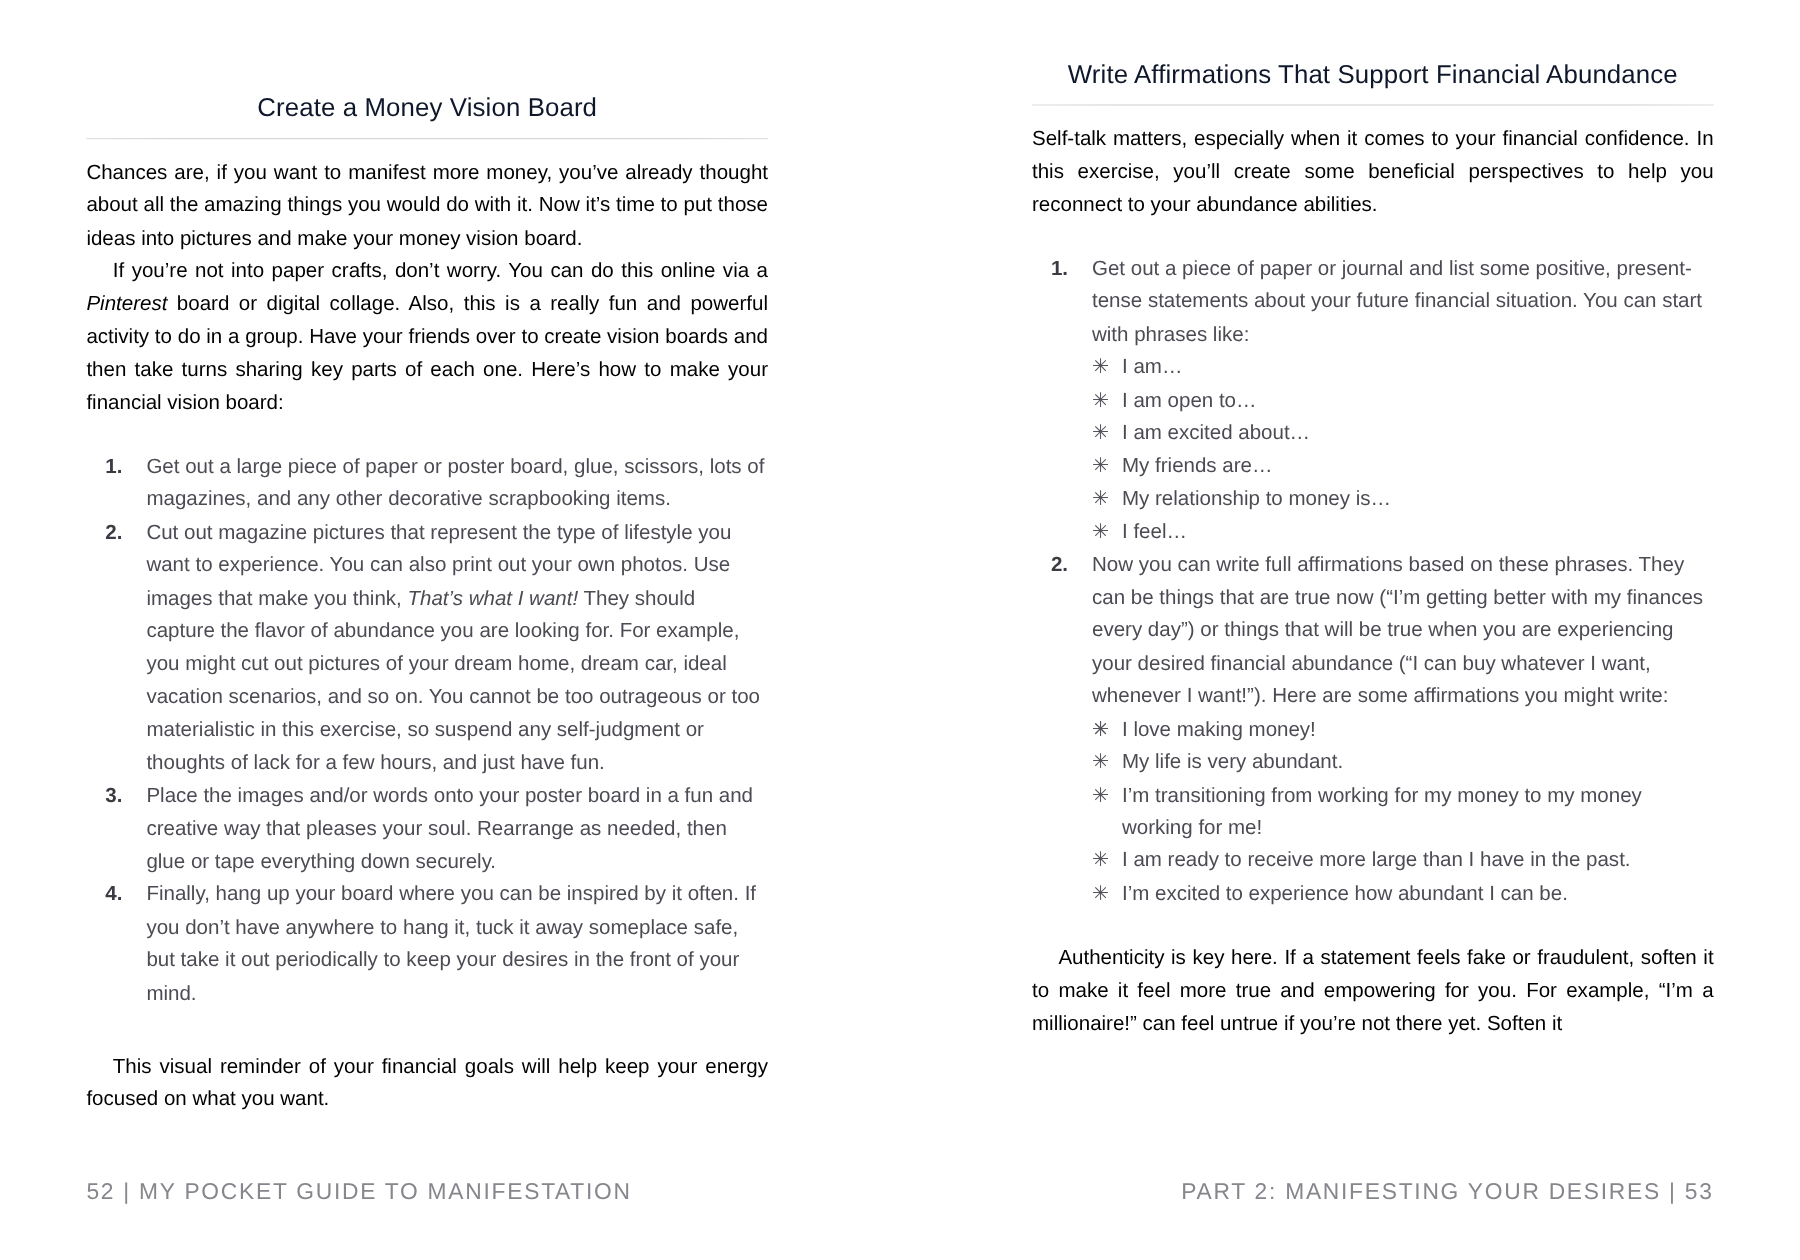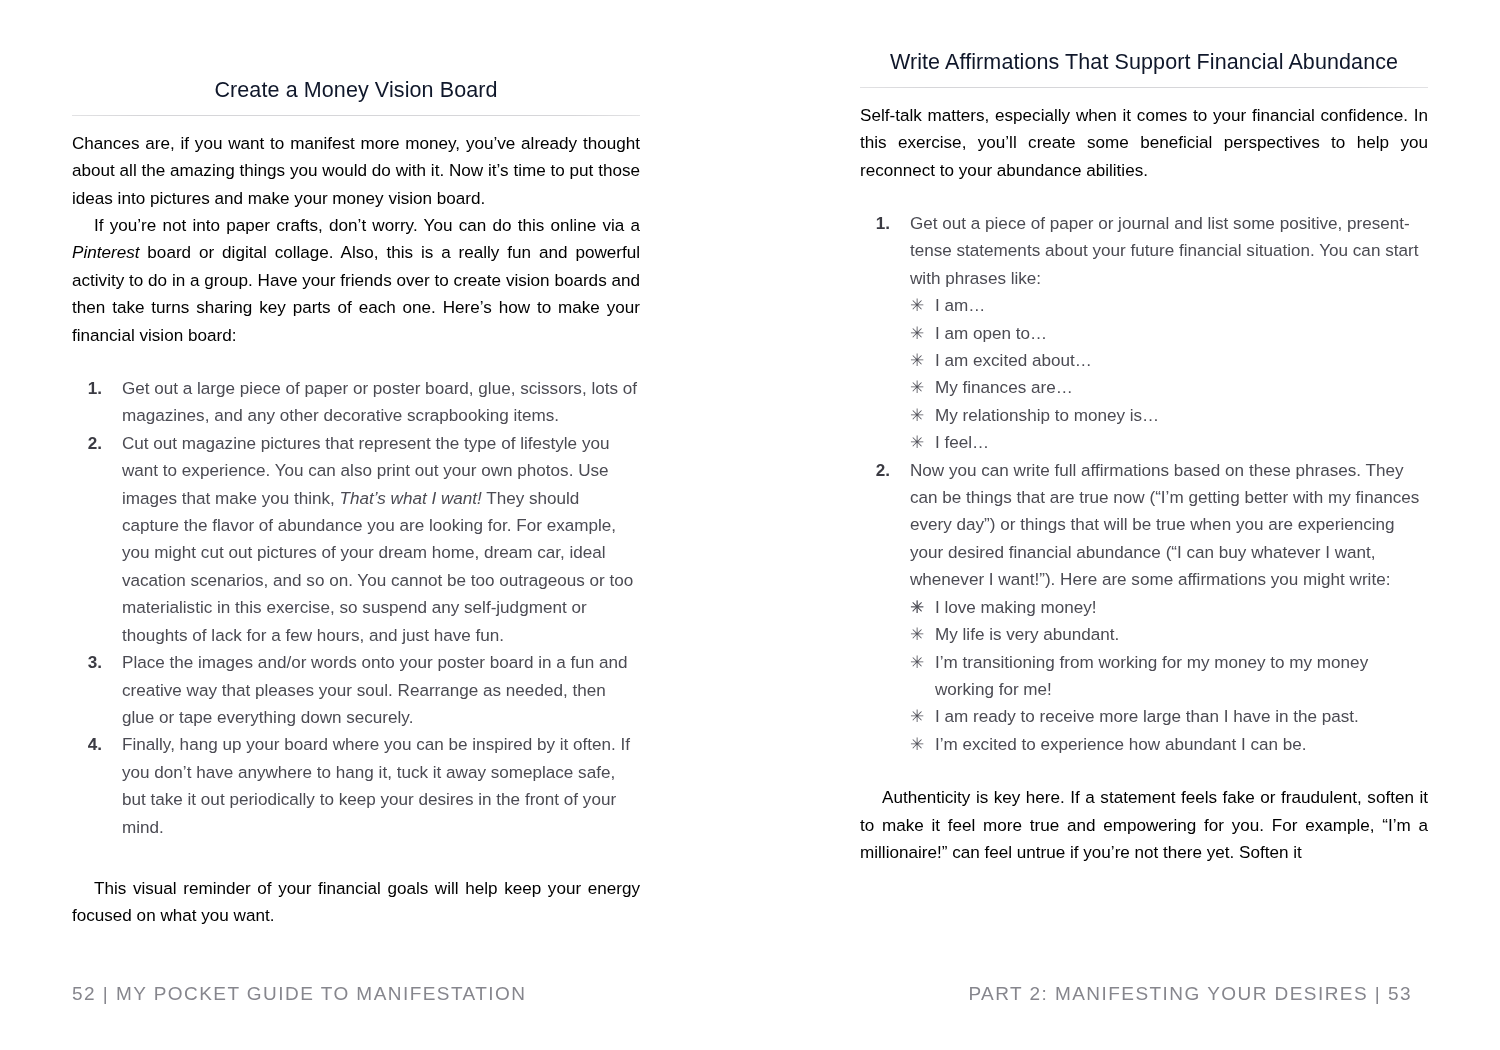--- a/index.html
+++ b/index.html
@@ -119,21 +119,21 @@
   
   .folio {
     position: absolute;
     bottom: 45px;
     font-size: 19px;
     letter-spacing: 1.45px;
     color: #86868d;
     white-space: nowrap;
   }
   .folio-left  { left: 72px; }
-  .folio-right { right: 88px; }
+  .folio-right { right: 72px; }
 </style>
 </head>
 <body>
 
 <div class="spread">
 
   <div class="page page-left">
 
     <h2 class="section-title">Create a Money Vision Board</h2>
 
@@ -200,21 +200,21 @@
           <li>
             <span class="star">✳</span>
             <span>I am open to…</span>
           </li>
           <li>
             <span class="star">✳</span>
             <span>I am excited about…</span>
           </li>
           <li>
             <span class="star">✳</span>
-            <span>My finances are…</span>
+            <span>My friends are…</span>
           </li>
           <li>
             <span class="star">✳</span>
             <span>My relationship to money is…</span>
           </li>
           <li>
             <span class="star">✳</span>
             <span>I feel…</span>
           </li>
         </ul>

